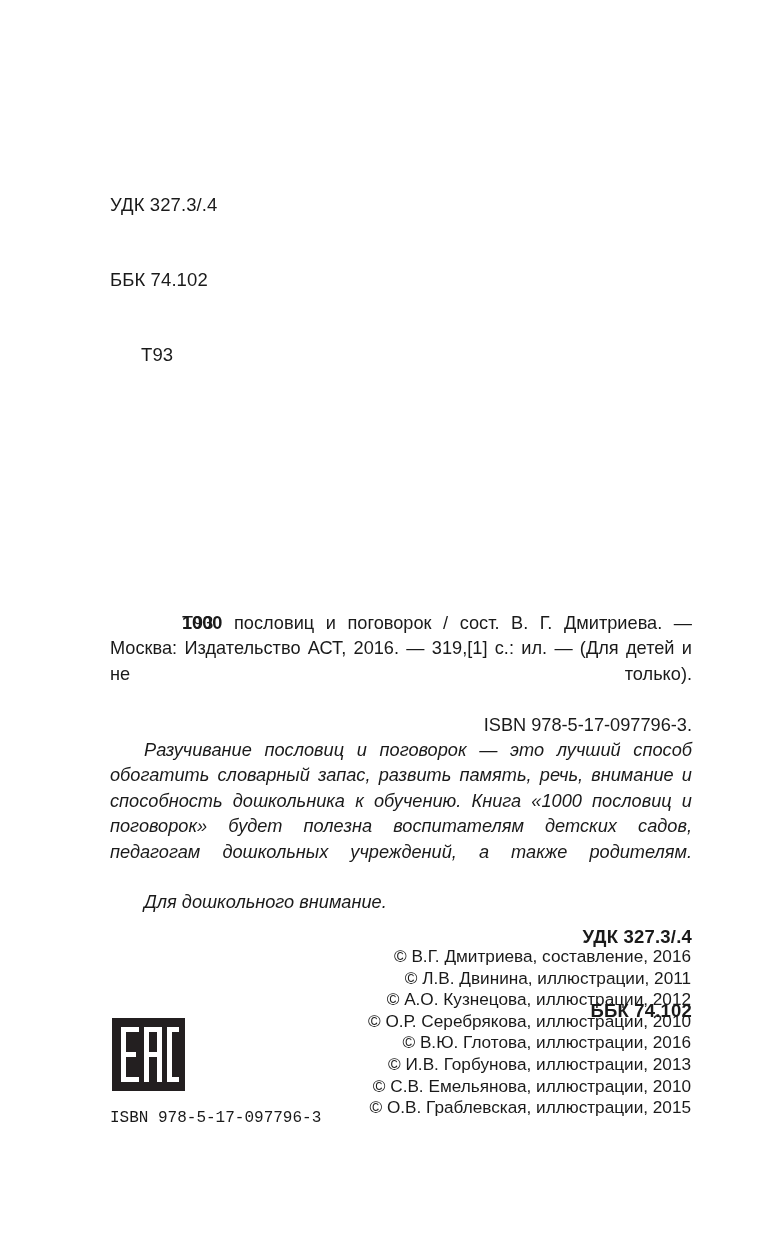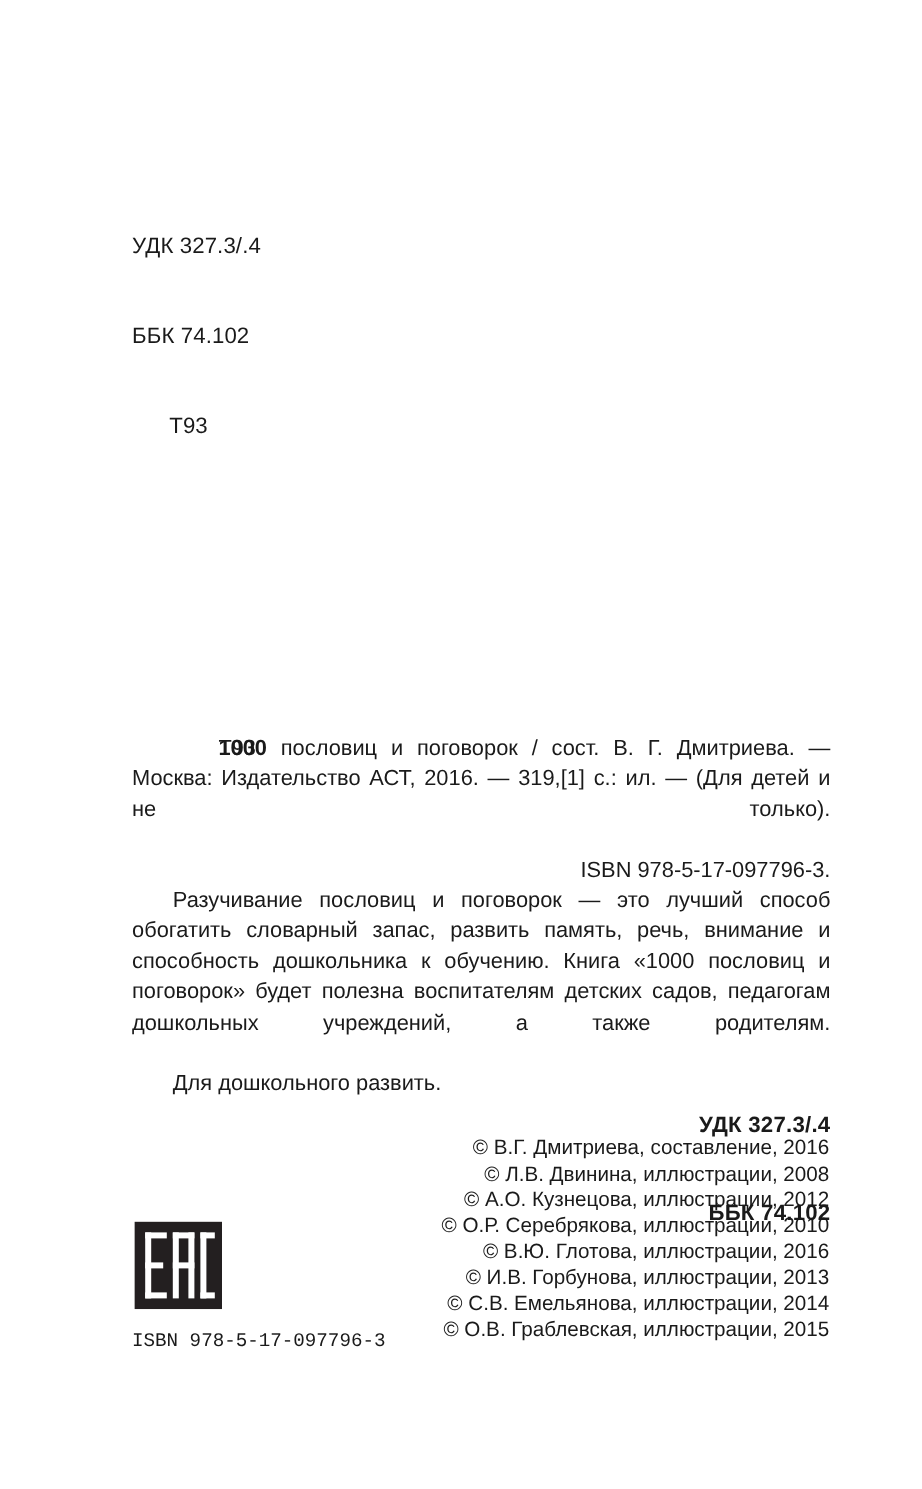--- a/index.html
+++ b/index.html
@@ -66,20 +66,21 @@
   .strong-num { font-weight: bold; }
 
   .para {
     margin: 0;
     text-align: justify;
     text-justify: inter-word;
     text-indent: 34px;
     font-size: 18.2px;
     line-height: 25.4px;
     hyphens: manual;
+    font-style: italic;
   }
   .para::after {
     content: "";
     display: inline-block;
     width: 100%;
   }
   .para.last::after { content: none; }
 
   .isbn-inline {
     margin: 0;
@@ -150,36 +151,36 @@
   <div class="entry">
 
     <p class="entry-body">
       <span class="sigil">Т93</span><span class="strong-num">1000</span><span> пословиц и поговорок / сост. В. Г. Дмитриева. — Москва: Издательство АСТ, 2016. — 319,[1] с.: ил. — (Для детей и не только).</span>
     </p>
 
     <p class="isbn-inline">ISBN 978-5-17-097796-3.</p>
 
     <p class="para">Разучивание пословиц и поговорок — это лучший спо­соб обогатить словарный запас, развить память, речь, внимание и способность дошкольника к обучению. Книга «1000 пословиц и поговорок» будет полезна воспитателям детских садов, педагогам дошкольных учреждений, а также родителям.</p>
 
-    <p class="para last">Для дошкольного развить.</p>
+    <p class="para last">Для дошкольного внимание.</p>
   </div>
 
   <div class="codes-bold">
     <span class="code-line">УДК 327.3/.4</span>
     <span class="code-line">ББК 74.102</span>
   </div>
 
   <div class="copyright">
     <span class="c-line">© В.Г. Дмитриева, составление, 2016</span>
-    <span class="c-line">© Л.В. Двинина, иллюстрации, 2008</span>
+    <span class="c-line">© Л.В. Двинина, иллюстрации, 2011</span>
     <span class="c-line">© А.О. Кузнецова, иллюстрации, 2012</span>
     <span class="c-line">© О.Р. Серебрякова, иллюстрации, 2010</span>
     <span class="c-line">© В.Ю. Глотова, иллюстрации, 2016</span>
     <span class="c-line">© И.В. Горбунова, иллюстрации, 2013</span>
-    <span class="c-line">© С.В. Емельянова, иллюстрации, 2014</span>
+    <span class="c-line">© С.В. Емельянова, иллюстрации, 2010</span>
     <span class="c-line">© О.В. Граблевская, иллюстрации, 2015</span>
   </div>
 
   <div class="eac-mark">
     <svg width="73" height="73" viewBox="0 0 73 73" xmlns="http://www.w3.org/2000/svg" role="img" aria-label="EAC">
       <rect x="0" y="0" width="73" height="73" fill="#231f20"></rect>
 
       <rect x="9" y="9" width="5" height="55" fill="#ffffff"></rect>
       <rect x="9" y="9" width="18" height="5" fill="#ffffff"></rect>
       <rect x="9" y="34" width="15" height="5" fill="#ffffff"></rect>

